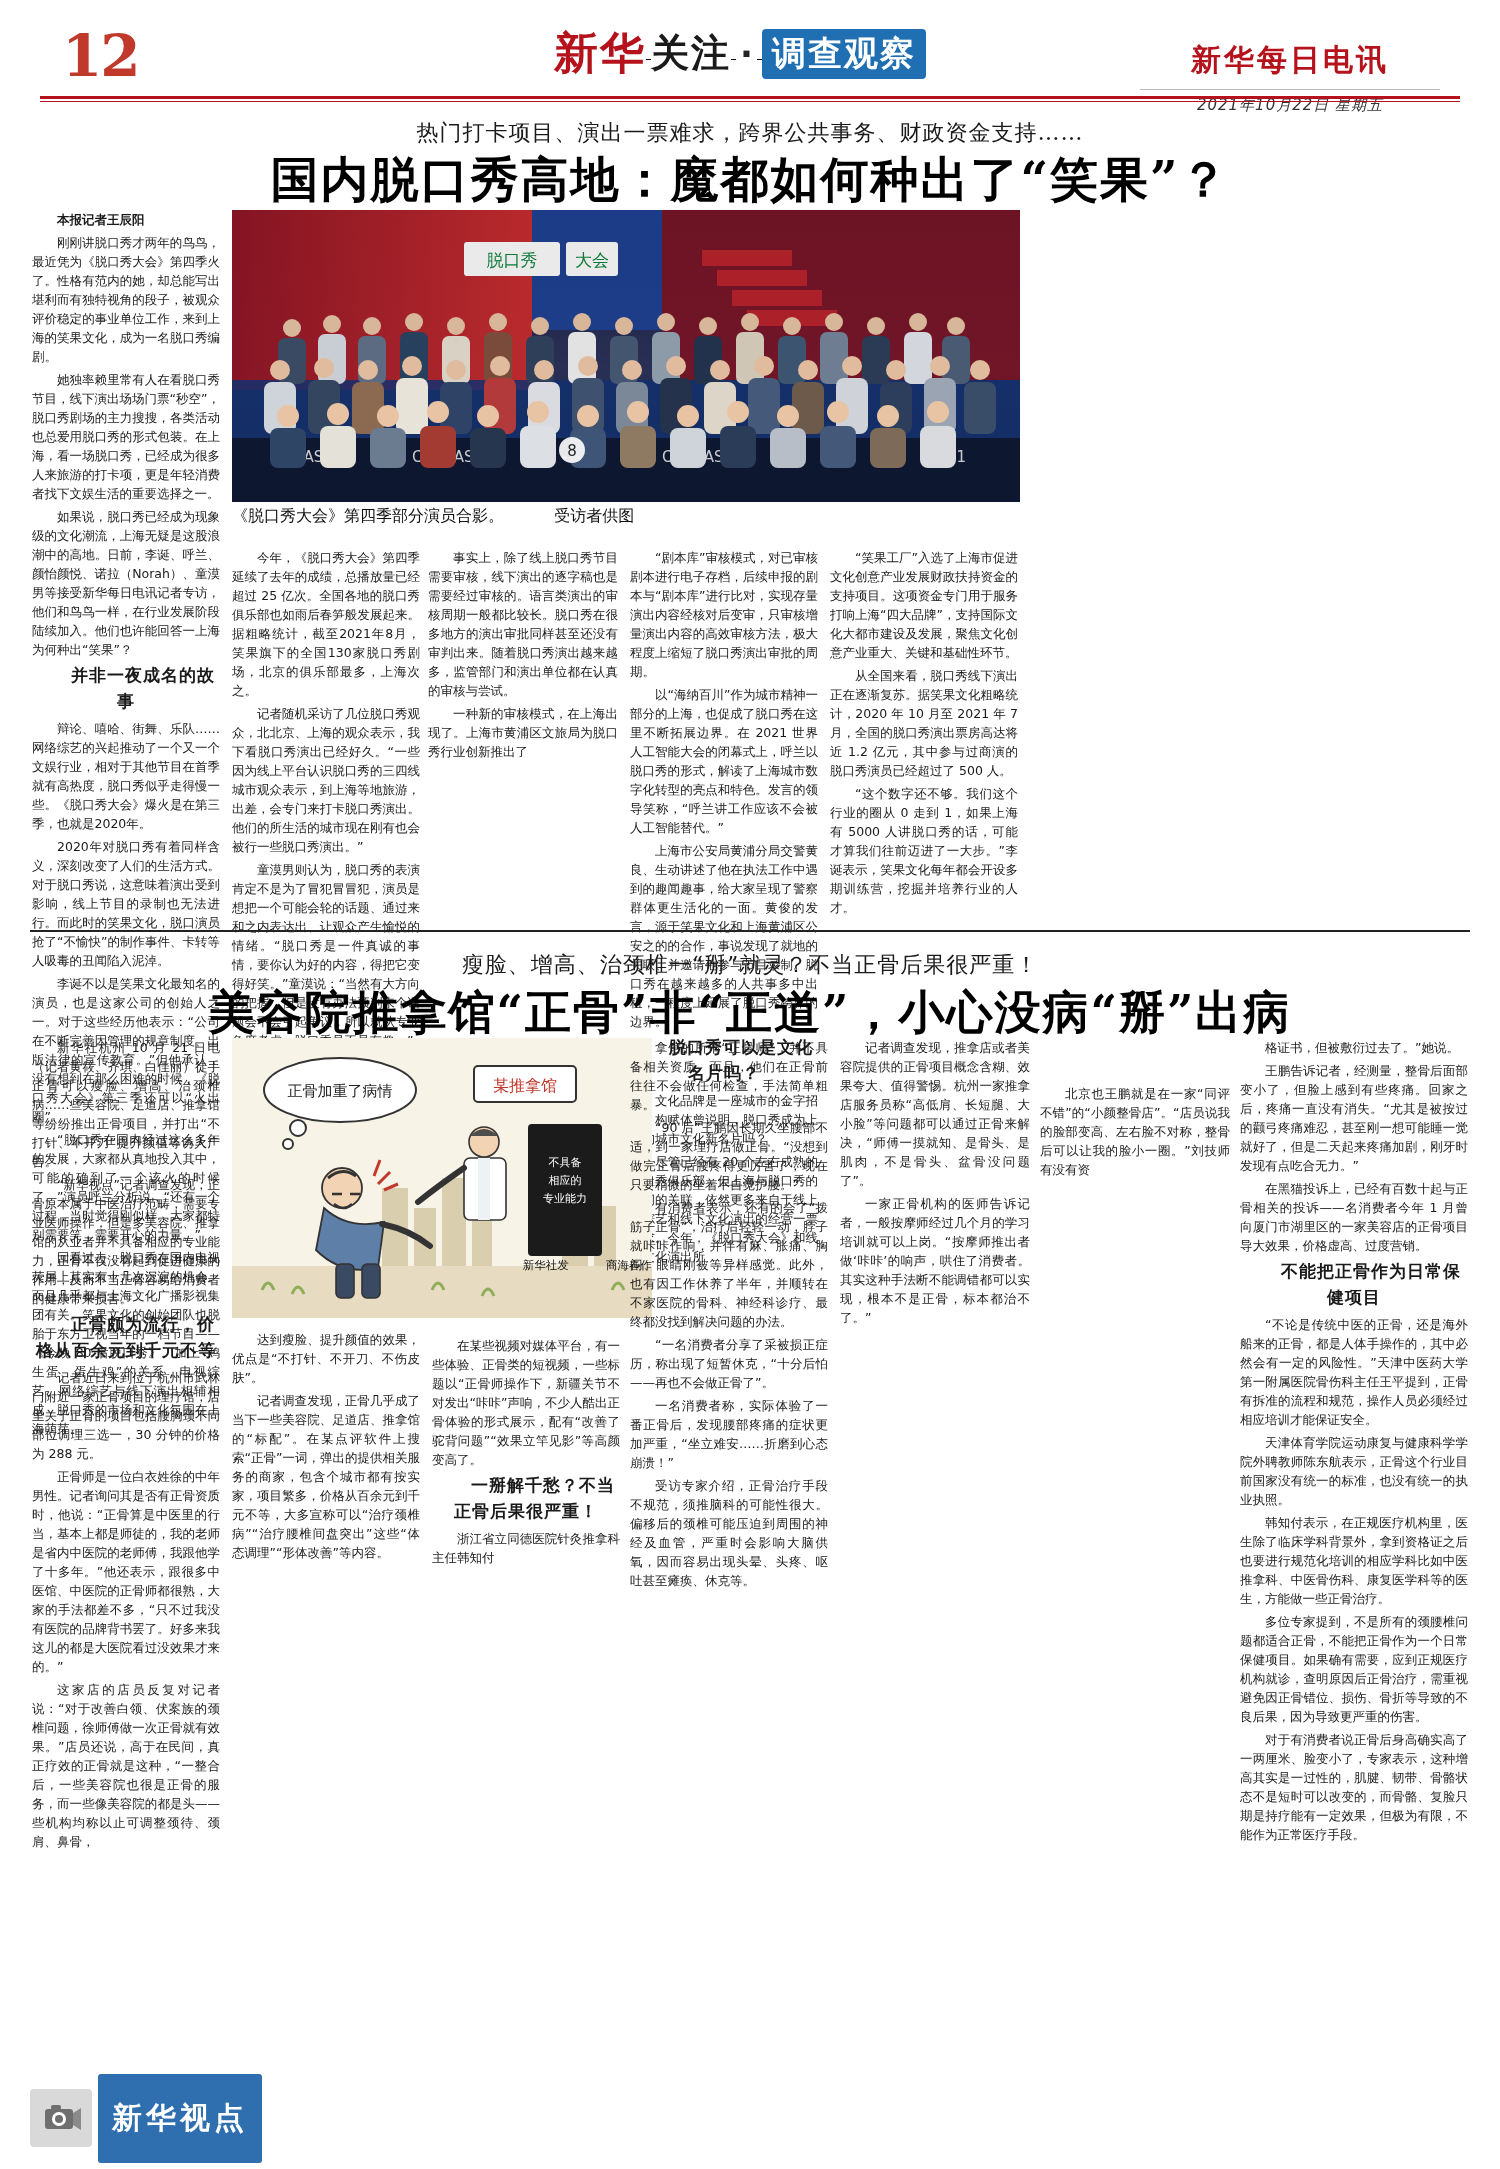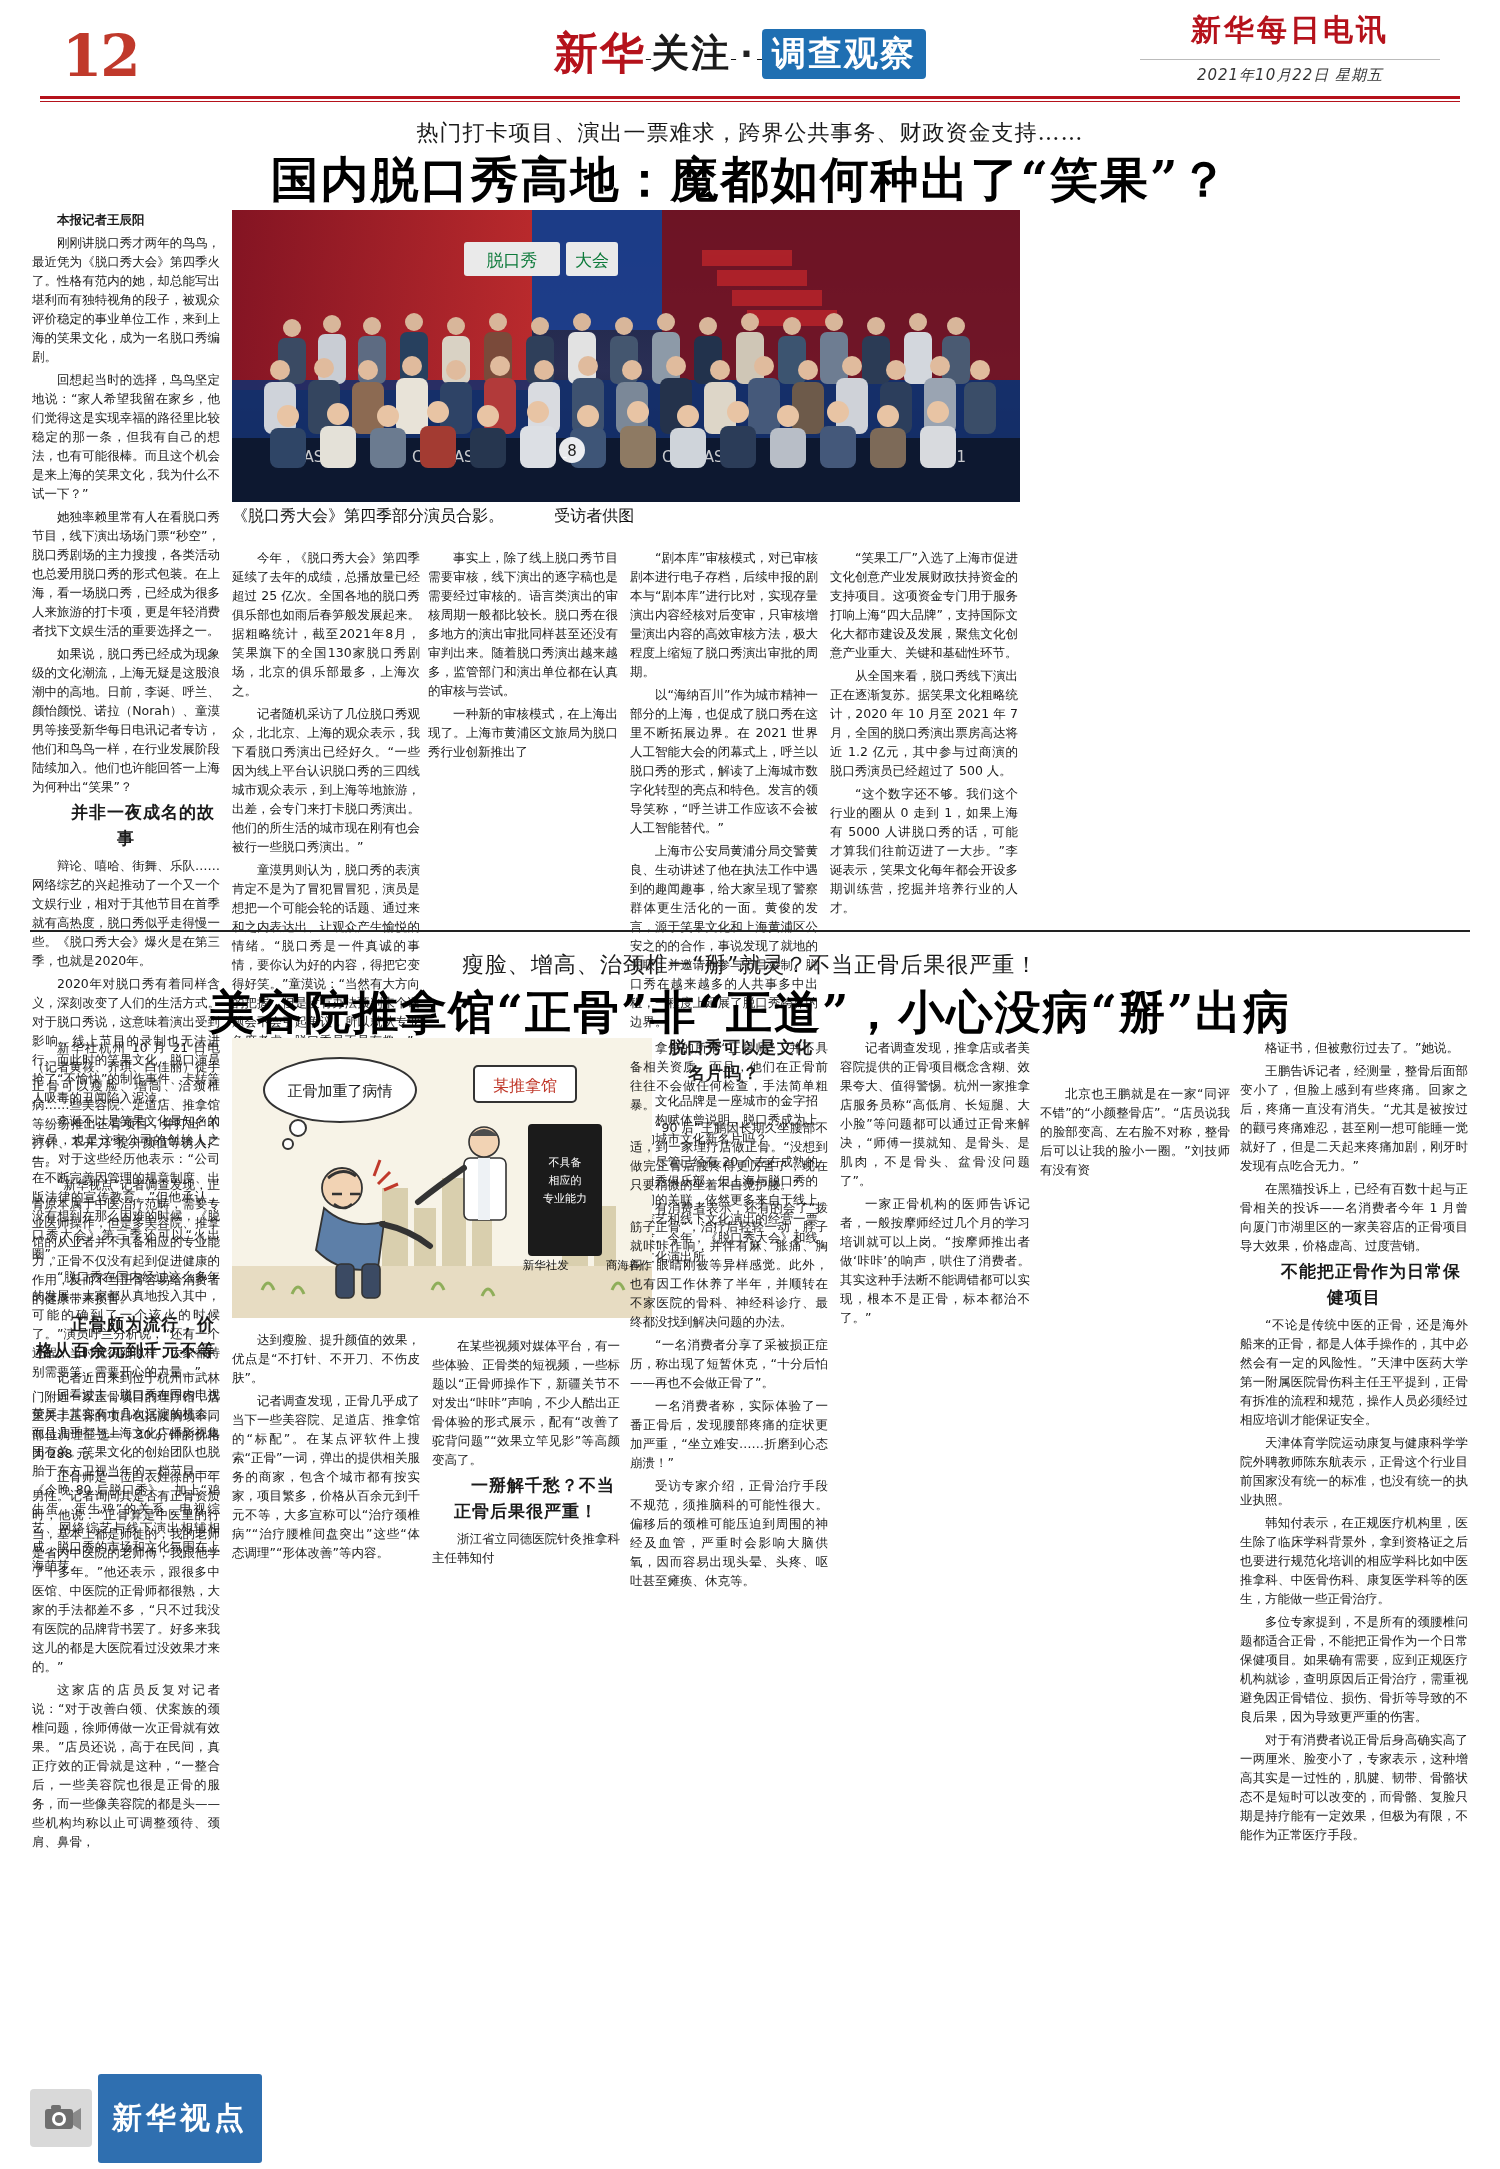--- a/index.html
+++ b/index.html
@@ -27,21 +27,21 @@
     display:inline-block;vertical-align:middle;
   }
   .mast-sep{display:inline-block;vertical-align:middle;font-size:34px;color:#222;font-weight:700;margin:0 4px;}
   .mast-focus{display:inline-block;vertical-align:middle;font-family:"DejaVu Serif","Liberation Serif",serif;font-size:38px;font-weight:700;color:#1a1a1a;letter-spacing:2px;}
   .mast-tag{
     display:inline-block;vertical-align:middle;
     background:#1f6fb2;color:#fff;font-size:34px;font-weight:700;
     padding:2px 10px;border-radius:4px;letter-spacing:2px;
     font-family:"DejaVu Serif","Liberation Serif",serif;
   }
-  .mast-right{position:absolute;right:60px;top:10px;width:300px;text-align:center;}
+  .mast-right{position:absolute;right:60px;top:40px;width:300px;text-align:center;}
   .mast-right .paper-name{
     font-family:"DejaVu Serif","Liberation Serif",serif;
     font-size:30px;font-weight:700;color:#b5121b;letter-spacing:3px;
   }
   .mast-right .paper-date{
     margin-top:8px;font-size:15px;color:#333;letter-spacing:1px;
     border-top:1px solid #bbb;padding-top:6px;font-style:italic;
   }
   .mast-rule{position:absolute;left:40px;right:40px;top:96px;height:3px;background:#b5121b;}
   .mast-rule2{position:absolute;left:40px;right:40px;top:101px;height:1px;background:#b5121b;}
@@ -316,21 +316,20 @@
   </div>
   <div class="photo1 cap" style="left:232px;top:506px;width:788px;height:auto;background:none;position:absolute;">
     <span>《脱口秀大会》第四季部分演员合影。</span>
     <span style="display:inline-block;width:40px"></span>
     <span>受访者供图</span>
   </div>
 
   <div class="col a1c1">
     <p class="byline">本报记者王辰阳</p>
     <p>刚刚讲脱口秀才两年的鸟鸟，最近凭为《脱口秀大会》第四季火了。性格有范内的她，却总能写出堪利而有独特视角的段子，被观众评价稳定的事业单位工作，来到上海的笑果文化，成为一名脱口秀编剧。</p>
-    <p>回想起当时的选择，鸟鸟坚定地说：“家人希望我留在家乡，他们觉得这是实现幸福的路径里比较稳定的那一条，但我有自己的想法，也有可能很棒。而且这个机会是来上海的笑果文化，我为什么不试一下？”</p>
     <p>她独率赖里常有人在看脱口秀节目，线下演出场场门票“秒空”，脱口秀剧场的主力搜搜，各类活动也总爱用脱口秀的形式包装。在上海，看一场脱口秀，已经成为很多人来旅游的打卡项，更是年轻消费者找下文娱生活的重要选择之一。</p>
     <p>如果说，脱口秀已经成为现象级的文化潮流，上海无疑是这股浪潮中的高地。日前，李诞、呼兰、颜怡颜悦、诺拉（Norah）、童漠男等接受新华每日电讯记者专访，他们和鸟鸟一样，在行业发展阶段陆续加入。他们也许能回答一上海为何种出“笑果”？</p>
     <p class="subhead">并非一夜成名的故事</p>
     <p>辩论、嘻哈、街舞、乐队……网络综艺的兴起推动了一个又一个文娱行业，相对于其他节目在首季就有高热度，脱口秀似乎走得慢一些。《脱口秀大会》爆火是在第三季，也就是2020年。</p>
     <p>2020年对脱口秀有着同样含义，深刻改变了人们的生活方式。对于脱口秀说，这意味着演出受到影响，线上节目的录制也无法进行。而此时的笑果文化，脱口演员抢了“不愉快”的制作事件、卡转等人吸毒的丑闻陷入泥淖。</p>
     <p>李诞不以是笑果文化最知名的演员，也是这家公司的创始人之一。对于这些经历他表示：“公司在不断完善因管理的规章制度、出版法律的宣传教育。”但他承认，没有想到在那么困难的时候，《脱口秀大会》第三季还可以“火出圈”。</p>
     <p>“脱口秀在国内经过这么多年的发展，大家都从真地投入其中，可能的确到了一个该火的时候了。”演员呼兰分析说，“还有一个过程，当时觉得刚似样，大家都特别需要笑，需要开心的力量。”</p>
     <p>回看过去，脱口秀在国内电视荧屏上其实有十几次沉淀的机会。而且几乎都与上海文化广播影视集团有关。笑果文化的创始团队也脱胎于东方卫视当年的一档节目——《今晚 80 后脱口秀》。加上“鸡生蛋、蛋生鸡”的关系，电视综艺、网络综艺与线下演出相辅相成，脱口秀的市场和文化氛围在上海萌芽。</p>
   </div>
 

